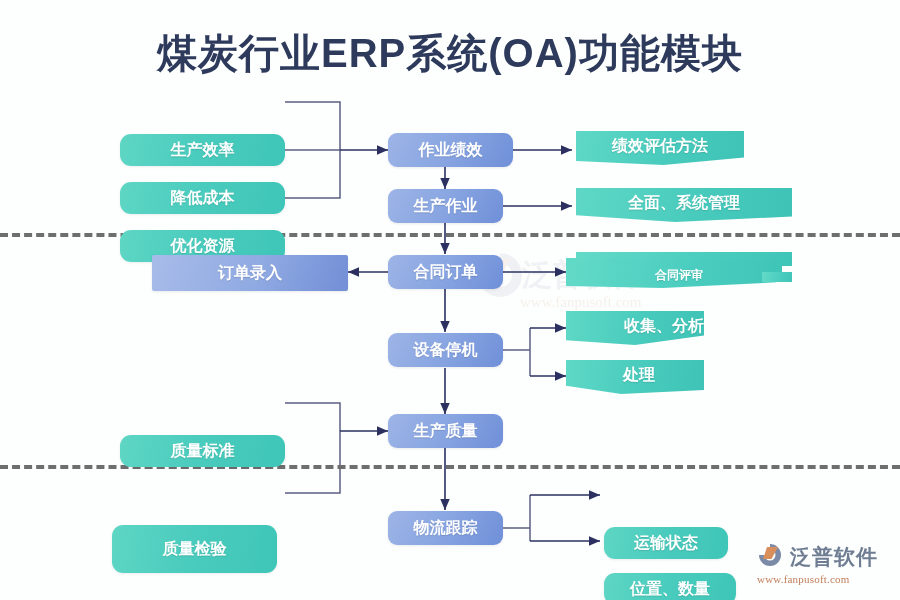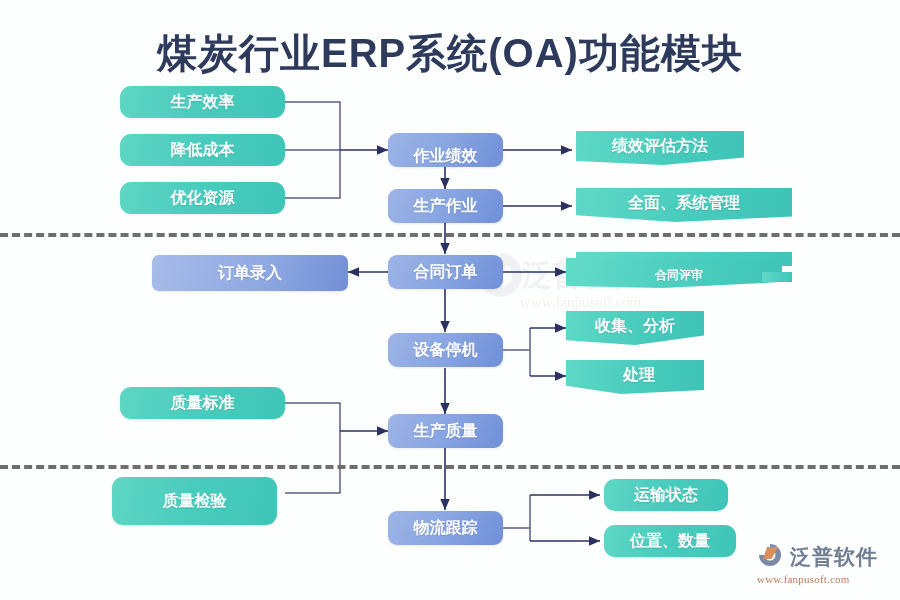--- a/index.html
+++ b/index.html
@@ -63,31 +63,32 @@
     text-shadow: 0 1px 1px rgba(0,0,0,0.12);
     box-sizing: border-box;
     white-space: nowrap;
   }
 
   
   .teal {
     background: linear-gradient(100deg, #5ed6c4 0%, #49cbbd 50%, #3fc6b8 100%);
     border-radius: 11px;
     box-shadow: 0 1px 3px rgba(0,0,0,0.07);
+    margin-top: 48px;
   }
 
   
   .blue {
     background: linear-gradient(120deg, #9db4e6 0%, #8aa7e2 45%, #6f8fd8 100%);
     border-radius: 9px;
     box-shadow: 0 1px 3px rgba(0,0,0,0.08);
   }
   .blue-wide {
     background: linear-gradient(110deg, #a8bce9 0%, #8fa9e2 55%, #738fd6 100%);
-    border-radius: 7px;
+    border-radius: 2px;
     box-shadow: 0 1px 3px rgba(0,0,0,0.08);
   }
 
   
   .ribbon {
     background: linear-gradient(100deg, #5fd8c6 0%, #48cbbd 55%, #3ec3b6 100%);
     box-shadow: 0 1px 2px rgba(0,0,0,0.06);
   }
   .ribbon-a { clip-path: polygon(0 0, 100% 0, 100% 78%, 52% 100%, 0 88%); }
   .ribbon-b { clip-path: polygon(0 0, 100% 0, 100% 84%, 46% 100%, 0 80%); }
@@ -236,21 +237,21 @@
   <div class="node teal" style="left:120px; top:86px; width:165px; height:32px;">
     <span>生产效率</span>
   </div>
   <div class="node teal" style="left:120px; top:134px; width:165px; height:32px;">
     <span>降低成本</span>
   </div>
   <div class="node teal" style="left:120px; top:182px; width:165px; height:32px;">
     <span>优化资源</span>
   </div>
 
-  <div class="node blue" style="left:388px; top:133px; width:115px; height:34px;align-items:flex-end;">
+  <div class="node blue" style="left:388px; top:133px; width:125px; height:34px;">
     <span>作业绩效</span>
   </div>
   <div class="node blue" style="left:388px; top:189px; width:115px; height:34px;">
     <span>生产作业</span>
   </div>
   <div class="node blue" style="left:388px; top:333px; width:115px; height:34px;">
     <span>设备停机</span>
   </div>
   <div class="node blue" style="left:388px; top:255px; width:115px; height:34px;">
     <span>合同订单</span>
@@ -283,21 +284,21 @@
   <div class="stack" style="left:566px; top:252px; width:226px; height:46px;">
     <div class="layer" style="left:10px; top:0px; width:216px; height:14px; clip-path:polygon(0 0,100% 0,100% 100%,0 100%);"></div>
     <div class="layer" style="left:0px; top:6px; width:216px; height:28px; clip-path:polygon(0 0,100% 0,100% 72%,50% 100%,0 86%);"></div>
     <div class="layer" style="left:0px; top:10px; width:210px; height:26px; clip-path:polygon(0 0,100% 0,100% 78%,46% 100%,0 92%);"></div>
     <div class="layer" style="left:196px; top:20px; width:30px; height:10px;"></div>
     <div class="label" style="padding-bottom:8px;">
       <span>合同评审</span>
     </div>
   </div>
 
-  <div class="node ribbon ribbon-c" style="left:566px; top:311px; width:138px; height:34px;">
+  <div class="node ribbon ribbon-c" style="left:566px; top:311px; width:138px; height:34px;justify-content:flex-end;">
     <span style="margin-bottom:3px;">收集、分析</span>
   </div>
   <div class="node ribbon ribbon-d" style="left:566px; top:360px; width:138px; height:34px;">
     <span style="margin-bottom:3px;">处理</span>
   </div>
 
   <div class="node teal" style="left:604px; top:479px; width:124px; height:32px;">
     <span>运输状态</span>
   </div>
   <div class="node teal" style="left:604px; top:525px; width:132px; height:32px;">

